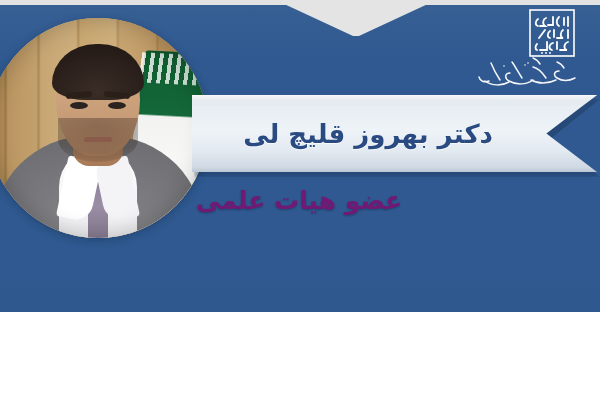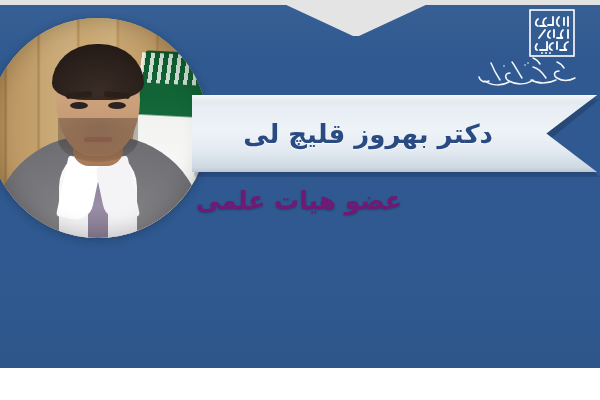--- a/index.html
+++ b/index.html
@@ -11,21 +11,21 @@
     width: 600px;
     height: 400px;
     overflow: hidden;
     font-family: "DejaVu Sans", "Liberation Sans", sans-serif;
   }
 
   
   #banner-card {
     position: relative;
     width: 600px;
-    height: 368px;
+    height: 312px;
     background: #ffffff;
     overflow: hidden;
   }
 
   
   #blue-field {
     position: absolute;
     left: 0;
     top: 0;
     width: 600px;

